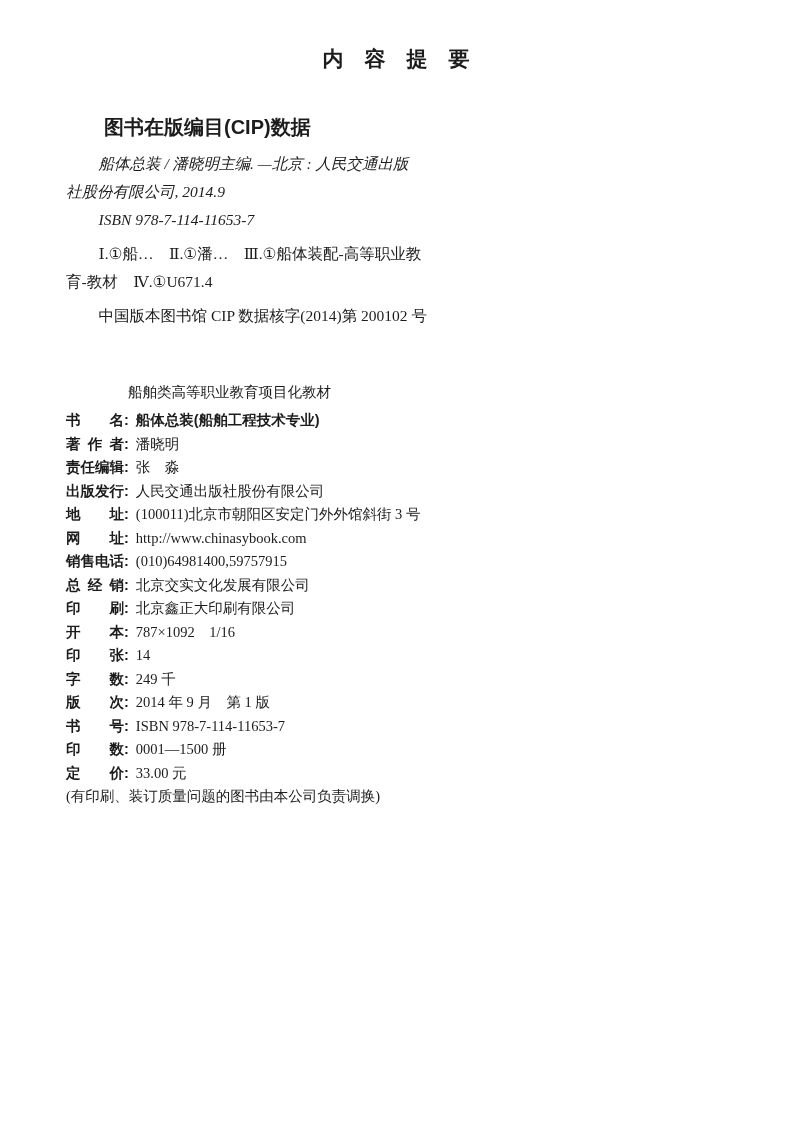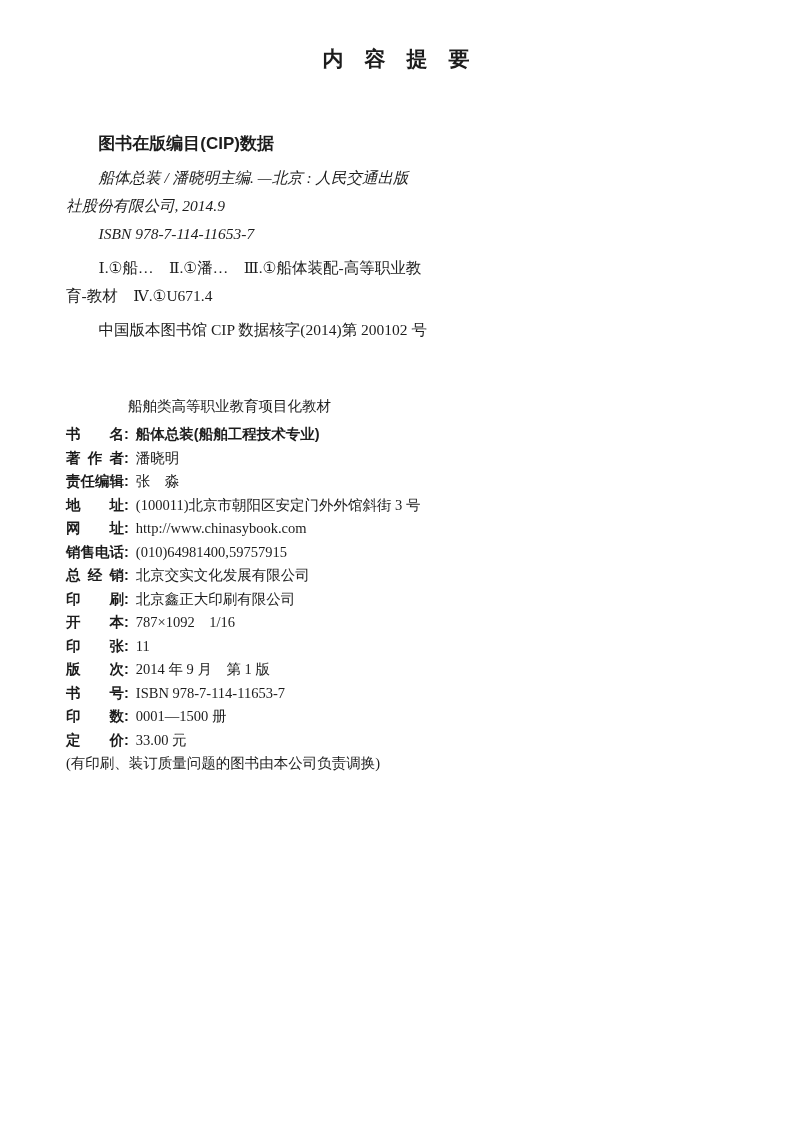--- a/index.html
+++ b/index.html
@@ -28,23 +28,23 @@
   .summary-paragraphs { margin-top: 14px; }
   .summary-paragraphs p {
     font-size: 14px;
     line-height: 28px;
     text-indent: 2em;
     text-align: justify;
     letter-spacing: 0.3px;
   }
   
   .cip-heading {
-    margin-top: 60px;
+    margin-top: 42px;
     margin-left: 1.9em;
-    font-size: 17px;
+    font-size: 20px;
     font-weight: bold;
     font-family: "Liberation Sans", "DejaVu Sans", sans-serif;
   }
   .cip-record { margin-top: 9px; font-style: italic; }
   .cip-record div, .cip-class div, .cip-registry {
     font-size: 15.5px;
     line-height: 28px;
   }
   .indent-2 { text-indent: 2.1em; }
   .cip-class { margin-top: 6px; }
@@ -103,27 +103,29 @@
     <div>育-教材　Ⅳ.①U671.4</div>
   </div>
   <div class="cip-registry">中国版本图书馆 CIP 数据核字(2014)第 200102 号</div>
 
   <div class="series-title">船舶类高等职业教育项目化教材</div>
 
   <div class="colophon-rows">
     <div class="colophon-row"><span class="row-label">书名</span><span class="row-colon">:</span><span class="row-value hei">船体总装(船舶工程技术专业)</span></div>
     <div class="colophon-row"><span class="row-label">著作者</span><span class="row-colon">:</span><span class="row-value">潘晓明</span></div>
     <div class="colophon-row"><span class="row-label">责任编辑</span><span class="row-colon">:</span><span class="row-value">张　淼</span></div>
+    <div class="colophon-row"><span class="row-label">出版发行</span><span class="row-colon">:</span><span class="row-value">人民交通出版社股份有限公司</span></div>
     <div class="colophon-row"><span class="row-label">地址</span><span class="row-colon">:</span><span class="row-value">(100011)北京市朝阳区安定门外外馆斜街 3 号</span></div>
     <div class="colophon-row"><span class="row-label">网址</span><span class="row-colon">:</span><span class="row-value">http://www.chinasybook.com</span></div>
     <div class="colophon-row"><span class="row-label">销售电话</span><span class="row-colon">:</span><span class="row-value">(010)64981400,59757915</span></div>
     <div class="colophon-row"><span class="row-label">总经销</span><span class="row-colon">:</span><span class="row-value">北京交实文化发展有限公司</span></div>
     <div class="colophon-row"><span class="row-label">印刷</span><span class="row-colon">:</span><span class="row-value">北京鑫正大印刷有限公司</span></div>
     <div class="colophon-row"><span class="row-label">开本</span><span class="row-colon">:</span><span class="row-value">787×1092　1/16</span></div>
-    <div class="colophon-row"><span class="row-label">印张</span><span class="row-colon">:</span><span class="row-value">11</span></div>
+    <div class="colophon-row"><span class="row-label">印张</span><span class="row-colon">:</span><span class="row-value">14</span></div>
+    <div class="colophon-row"><span class="row-label">字数</span><span class="row-colon">:</span><span class="row-value">249 千</span></div>
     <div class="colophon-row"><span class="row-label">版次</span><span class="row-colon">:</span><span class="row-value">2014 年 9 月　第 1 版</span></div>
     <div class="colophon-row"><span class="row-label">书号</span><span class="row-colon">:</span><span class="row-value">ISBN 978-7-114-11653-7</span></div>
     <div class="colophon-row"><span class="row-label">印数</span><span class="row-colon">:</span><span class="row-value">0001—1500 册</span></div>
     <div class="colophon-row"><span class="row-label">定价</span><span class="row-colon">:</span><span class="row-value">33.00 元</span></div>
   </div>
 
   <div class="quality-note">(有印刷、装订质量问题的图书由本公司负责调换)</div>
 
 </div>
 

